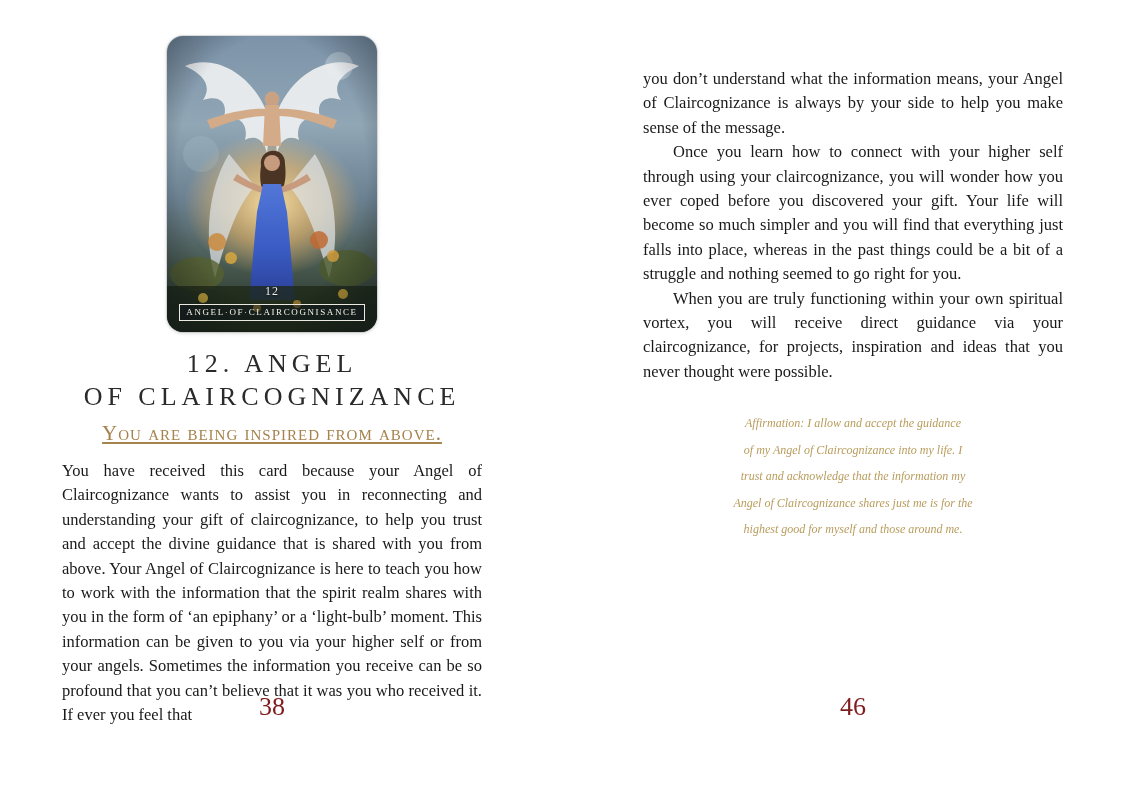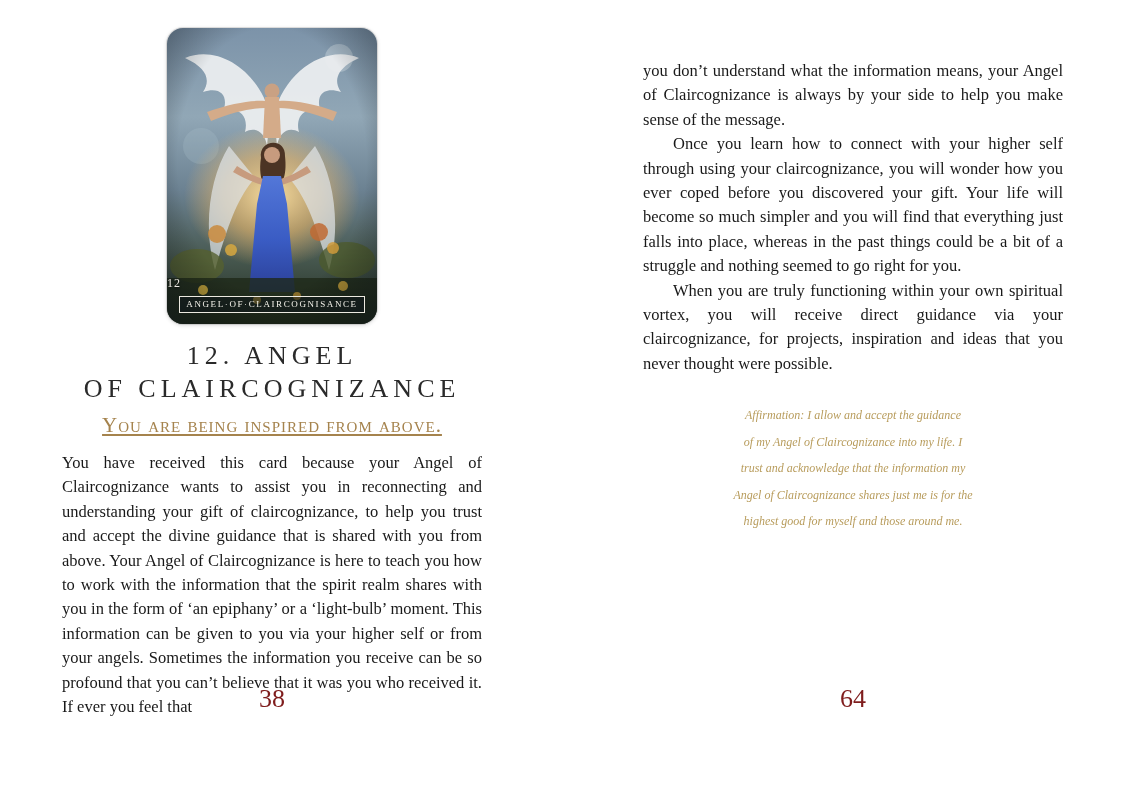--- a/index.html
+++ b/index.html
@@ -5,36 +5,37 @@
   html, body { margin:0; padding:0; }
   body {
     width:1124px; height:799px;
     background:#ffffff;
     font-family:"Liberation Serif", serif;
     color:#1b1b1b;
     overflow:hidden;
     position:relative;
   }
   .spread { position:relative; width:1124px; height:799px; }
-  .page { position:absolute; top:4px; height:741px; }
+  .page { position:absolute; top:12px; height:741px; }
   .page-left  { left:62px;  width:420px; }
   .page-right { left:643px; width:420px; }
 
   
   .card {
     width:210px; height:296px;
     margin:24px auto 0;
     border-radius:16px;
     overflow:hidden;
     position:relative;
     box-shadow:0 0 0 1px rgba(0,0,0,0.10), 0 1px 4px rgba(0,0,0,0.18);
   }
   .card svg.art { position:absolute; left:0; top:0; width:100%; height:100%; display:block; }
   .card-number {
     position:absolute; left:0; right:0; bottom:33px;
+    text-align:center;
     color:#efece4; font-size:12px; letter-spacing:1px;
     text-shadow:0 1px 2px rgba(0,0,0,0.6);
   }
   .card-label-row {
     position:absolute; left:0; right:0; bottom:11px;
     display:flex; align-items:center; justify-content:center; gap:16px;
   }
   .card-label {
     border:1px solid #ece9e0;
     background:rgba(14,24,30,0.48);
@@ -198,16 +199,16 @@
 
       <div class="affirmation">
         <div>Affirmation: I allow and accept the guidance</div>
         <div>of my Angel of Claircognizance into my life. I</div>
         <div>trust and acknowledge that the information my</div>
         <div>Angel of Claircognizance shares just me is for the</div>
         <div>highest good for myself and those around me.</div>
       </div>
     </div>
 
-    <div class="page-number">64</div>
+    <div class="page-number">46</div>
   </div>
 
 </div>
 
 </body></html>

